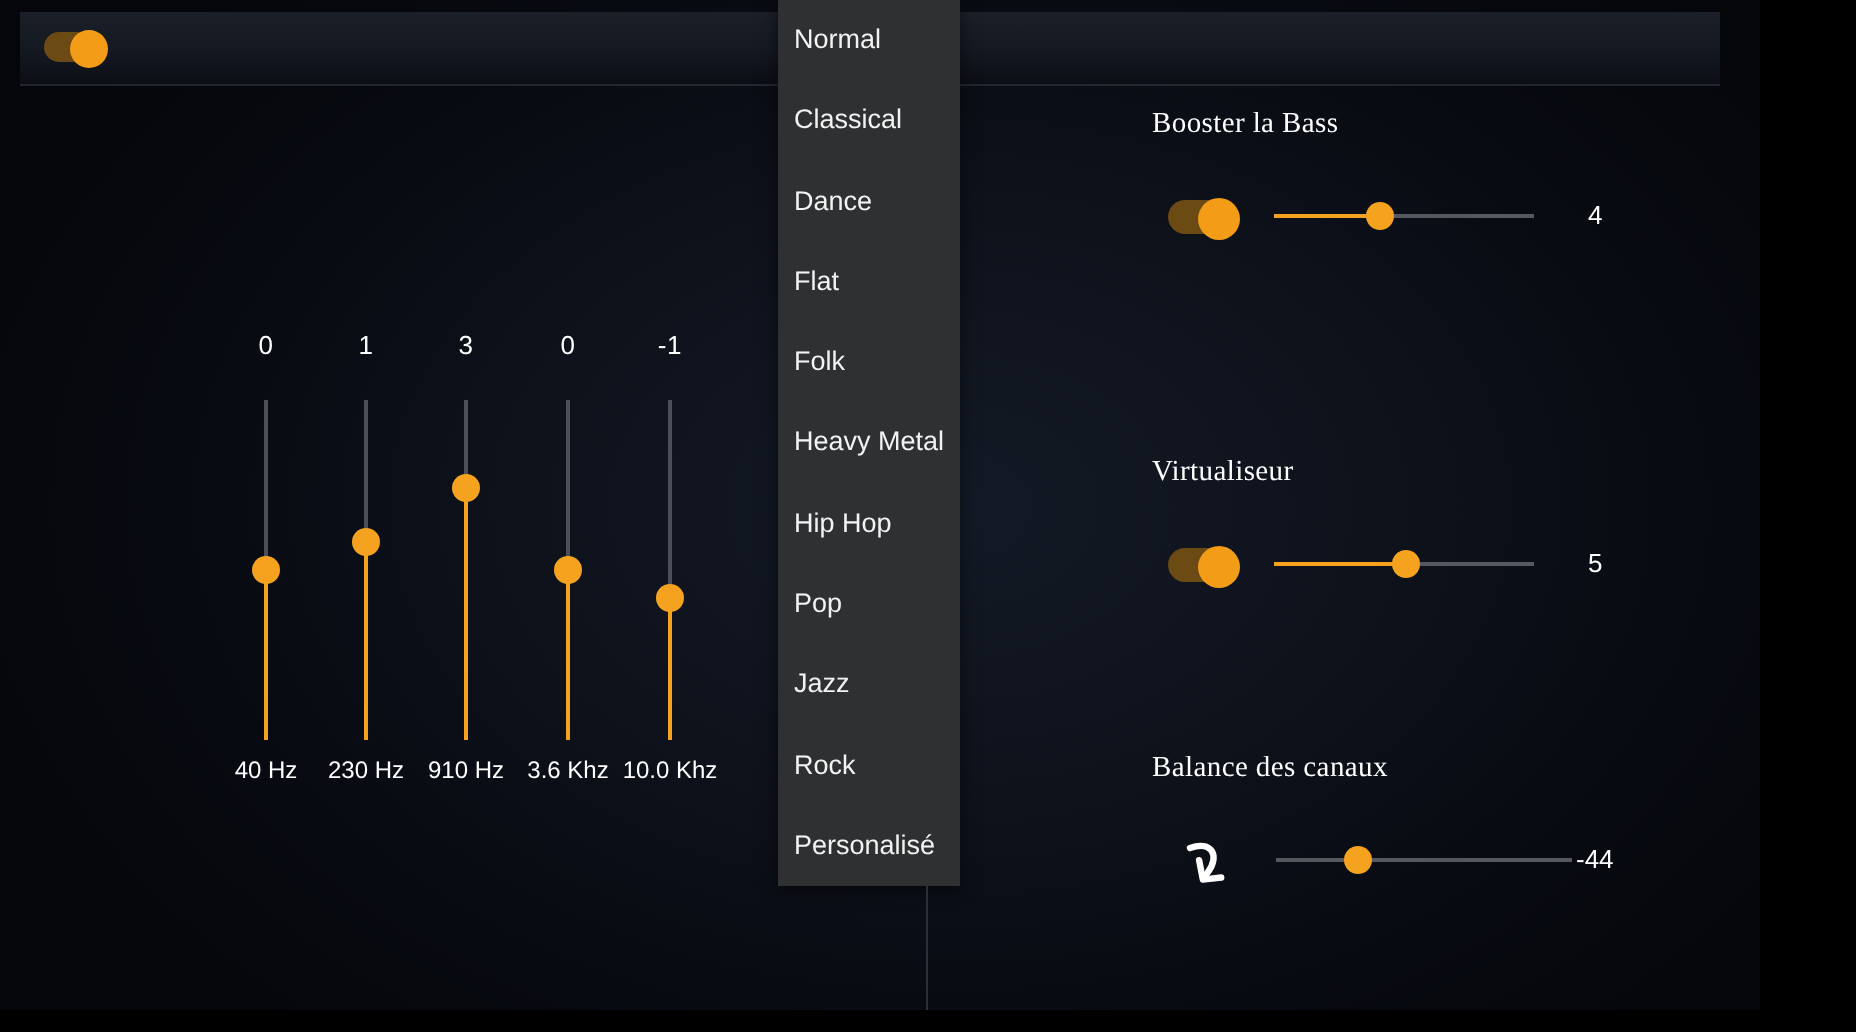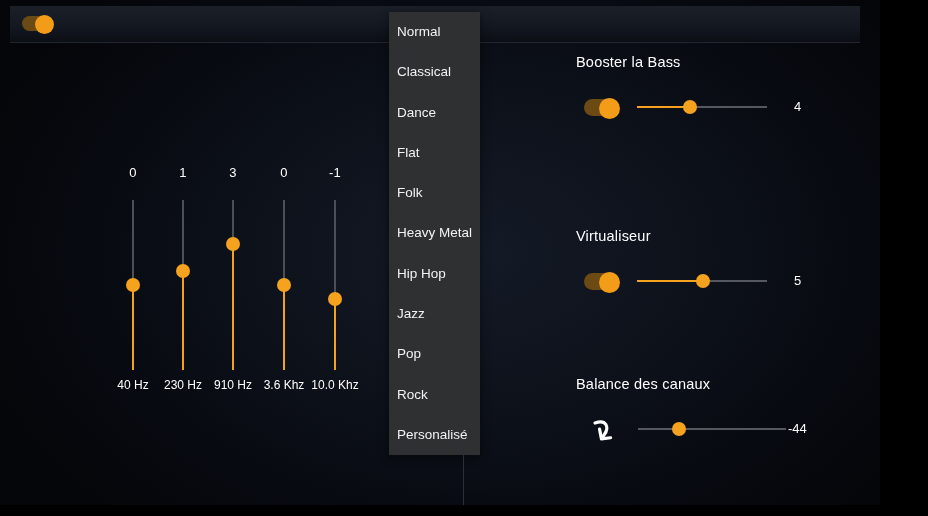--- a/index.html
+++ b/index.html
@@ -96,21 +96,21 @@
     cursor:pointer;
   }
   .eq-label {
     position:absolute; top:213px; left:-4px; width:64px;
     color:#ffffff; font-size:12px; text-align:center;
     white-space:nowrap;
   }
 
   
   .menu {
-    position:absolute; left:389px; top:12px;
+    position:absolute; left:389px; top:0;
     width:91px; height:443px;
     background:#2e3032;
     box-shadow:0 2px 8px rgba(0,0,0,.55);
     overflow:hidden;
   }
   .menu-item {
     height:40.3px;
     line-height:40.3px;
     padding-left:8px;
     color:#f2f2f2;
@@ -125,20 +125,21 @@
     width:1px; height:62px;
     background:#2a2f3a;
   }
 
   
   .ctrl { position:absolute; }
   .ctrl-title {
     color:#ffffff; font-size:14.5px;
     letter-spacing:.2px;
     margin-bottom:0;
+    font-family:Liberation Serif, serif;
   }
   .ctrl-row {
     position:relative;
     height:24px;
   }
   .hslider {
     position:absolute;
     height:24px;
   }
   .h-rail {
@@ -233,22 +234,22 @@
     </div>
 
   <div class="menu">
       <div class="menu-item">Normal</div>
       <div class="menu-item">Classical</div>
       <div class="menu-item">Dance</div>
       <div class="menu-item">Flat</div>
       <div class="menu-item">Folk</div>
       <div class="menu-item">Heavy Metal</div>
       <div class="menu-item">Hip Hop</div>
+      <div class="menu-item">Pop</div>
       <div class="menu-item">Jazz</div>
-      <div class="menu-item">Pop</div>
       <div class="menu-item">Rock</div>
       <div class="menu-item">Personalisé</div>
     </div>
 
   <div class="vdiv"></div>
 
   <div id="controls-root">
       <div class="ctrl" style="left: 576px; top: 54px; width: 300px;">
         <div class="ctrl-title">Booster la Bass</div>
         <div class="ctrl-row" style="margin-top: 25px;">

